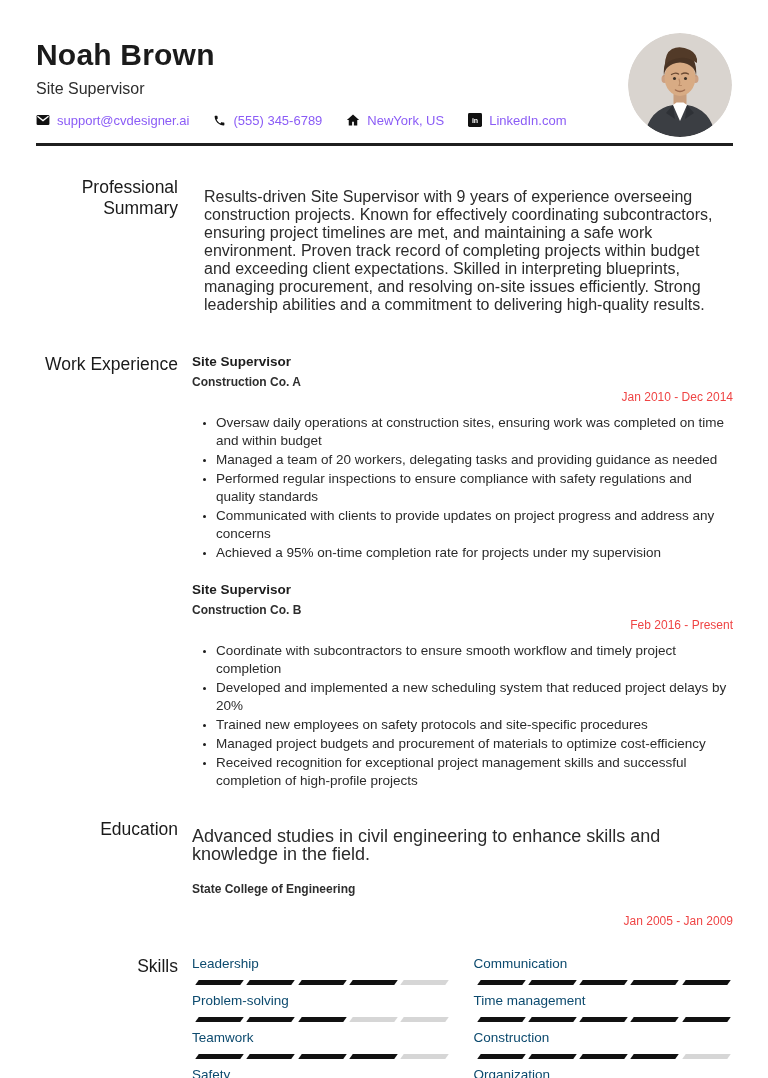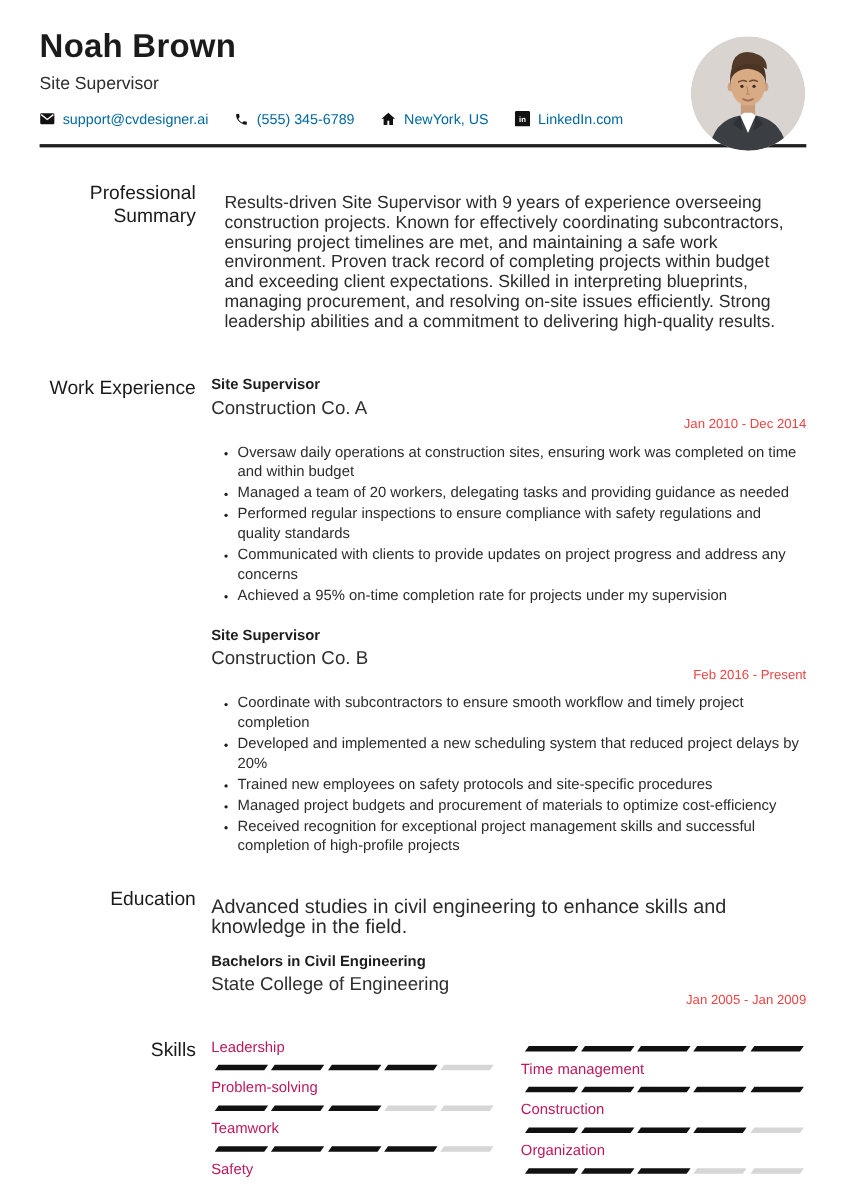--- a/index.html
+++ b/index.html
@@ -9,33 +9,33 @@
     width: 768px;
     height: 1078px;
     margin: 0 auto;
     background: #ffffff;
     font-family: "Liberation Sans", sans-serif;
     color: #232323;
     overflow: hidden;
   }
 
   
-  .header { position: relative; padding: 26px 36px 0 36px; }
+  .header { position: relative; padding: 38px 36px 0 36px; }
   .name {
     margin: 0;
     font-size: 30px;
     font-weight: 700;
     line-height: 1.15;
     color: #1b1b1b;
     letter-spacing: 0.2px;
   }
   .job-title { margin-top: 7px; font-size: 16px; color: #2d2d2d; }
   .contact-row {
     display: flex; align-items: center; gap: 24px;
-    margin-top: 15px; font-size: 13px; color: #0369a1;
+    margin-top: 15px; font-size: 13px; color: #8b5cf6;
   }
   .contact-item { display: inline-flex; align-items: center; gap: 7px; text-decoration: none; color: inherit; }
   .contact-item svg { display: block; }
 
   .photo {
     position: absolute; top: 33px; right: 36px;
     width: 104px; height: 104px; border-radius: 50%; overflow: hidden;
   }
 
   .divider { height: 3px; background: var(--divider, #1f1f1f); margin: 15px 35px 0 36px; }
@@ -49,34 +49,34 @@
     font-weight: 400;
     line-height: 1.22;
     color: #1a1a1a;
     padding-top: 1px;
   }
   .body-text { margin: 12px; font-size: 16px; line-height: 18px; color: #2b2b2b; }
 
   
   .entry-head { display: flex; justify-content: space-between; align-items: flex-start; }
   .entry-title { font-size: 13.5px; font-weight: 700; color: #1d1d1d; line-height: 17px; }
-  .entry-sub { margin-top: 4px; font-size: 17px; color: #2e2e2e; line-height: 17px; }
+  .entry-sub { margin-top: 4px; font-size: 12px; color: #2e2e2e; line-height: 17px; font-weight: bold; }
   .entry-dates { font-size: 12px; color: #ef4444; white-space: nowrap; padding-top: 1px; margin-top: 36px; }
   .bullets { margin: 10px 0 0 0; padding-left: 24px; }
   .bullets li { font-size: 13.5px; line-height: 18px; color: #2b2b2b; margin-bottom: 1px; }
   .bullets li::marker { font-size: 10px; color: #1d1d1d; }
   .job + .job { margin-top: 19px; }
   .edu-entry + .edu-entry { margin-top: 14px; }
   .entry-desc { margin-top: 9px; font-size: 18px; line-height: 18px; color: #2b2b2b; }
 
   
   .row-skills { margin-top: 6px; }
   .skills-grid { display: grid; grid-template-columns: 1fr 1fr; column-gap: 22px; align-items: start; }
   .skill { margin-bottom: 7px; }
-  .skill-name { font-size: 13.5px; line-height: 17px; color: #be185d; }
+  .skill-name { font-size: 13.5px; line-height: 17px; color: #0c4a6e; }
   .skill-bar { display: flex; gap: 6px; margin-top: 8px; height: 5px; padding: 0 4px 0 5px; }
   .seg { flex: 1 1 0; transform: skewX(-35deg); }
   .seg-filled { background: var(--bar-filled, #111111); }
   .seg-empty  { background: var(--bar-empty, #d6d6d6); }
 </style>
 </head>
 <body>
 
 <div class="page">
 
@@ -204,21 +204,20 @@
       <div class="sec-label">Education</div>
       <div class="sec-content">
 
         <article class="edu-entry">
           <div class="entry-desc">Advanced studies in civil engineering to enhance skills and knowledge in the field.</div>
         </article>
 
         <article class="edu-entry">
           <div class="entry-head">
             <div>
-              <div class="entry-title">Bachelors in Civil Engineering</div>
               <div class="entry-sub">State College of Engineering</div>
             </div>
             <div class="entry-dates">Jan 2005 - Jan 2009</div>
           </div>
         </article>
 
       </div>
     </section>
 
     <section class="row row-skills">
@@ -273,20 +272,21 @@
 
             <div class="skill">
               <div class="skill-name">Budgeting</div>
 
             </div>
           </div>
 
         <div class="skill-col">
 
             <div class="skill">
+              <div class="skill-name">Communication</div>
               <div class="skill-bar">
                 <span class="seg seg-filled"></span>
                 <span class="seg seg-filled"></span>
                 <span class="seg seg-filled"></span>
                 <span class="seg seg-filled"></span>
                 <span class="seg seg-filled"></span>
               </div>
             </div>
 
             <div class="skill">

